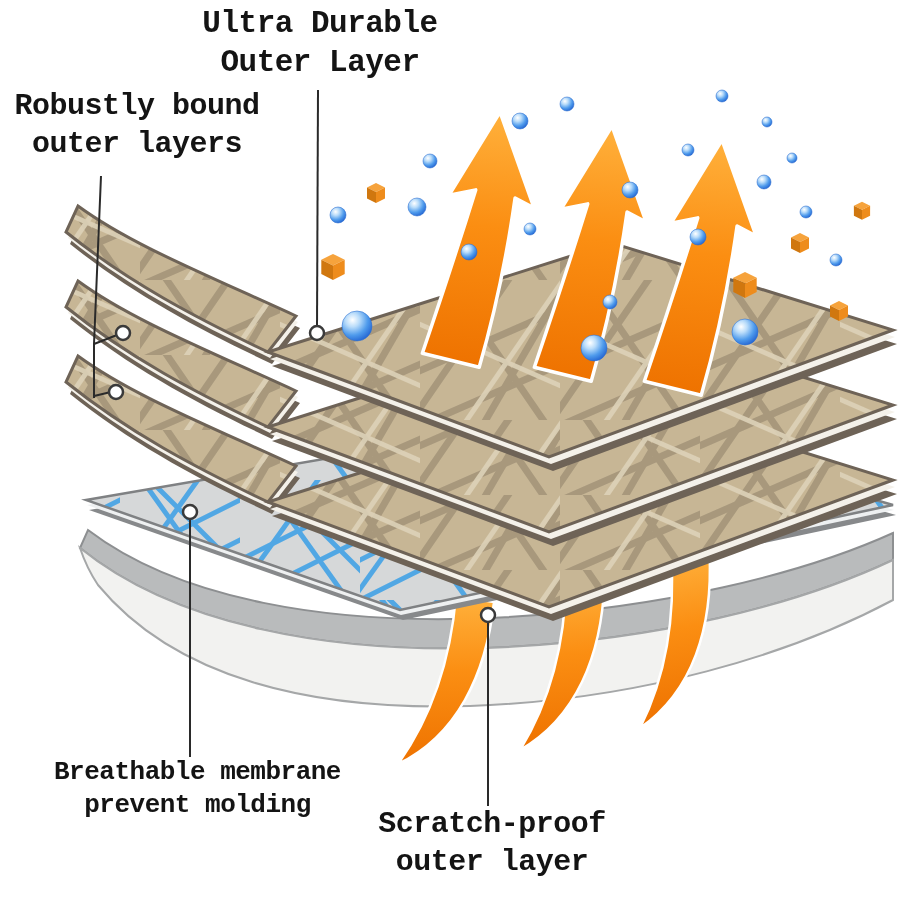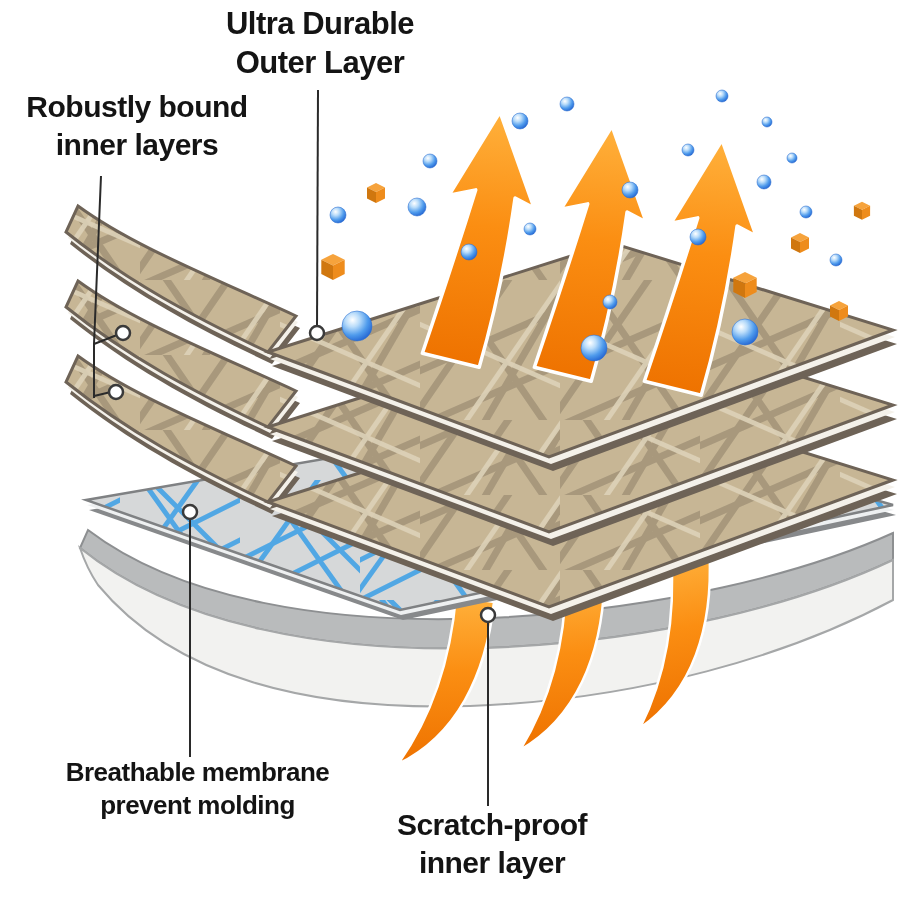--- a/index.html
+++ b/index.html
@@ -1,21 +1,21 @@
 <!DOCTYPE html>
 <html><head>
 <meta charset="utf-8">
 <style>
   html,body{margin:0;padding:0;background:#fff;}
   .stage{
     position:relative;
     width:916px;height:902px;
     background:#ffffff;
     overflow:hidden;
-    font-family:Liberation Sans, sans-serif;
+    font-family:Liberation Mono, monospace;
   }
   .stage svg{position:absolute;left:0;top:0;}
   .lbl{
     position:absolute;
     color:#141414;
     font-weight:800;
     text-align:center;
     white-space:pre-line;
     line-height:1.26;
     letter-spacing:-0.5px;
@@ -169,19 +169,19 @@
     <circle cx="123" cy="333" r="7"></circle>
     <circle cx="116" cy="392" r="7"></circle>
     <circle cx="190" cy="512" r="7"></circle>
     <circle cx="488" cy="615" r="7"></circle>
   </g>
 </svg>
 
   <div class="lbl lbl-outer">Ultra Durable
 Outer Layer</div>
   <div class="lbl lbl-robust">Robustly bound
-inner layers</div>
+outer layers</div>
   <div class="lbl lbl-membrane">Breathable membrane
 prevent molding</div>
   <div class="lbl lbl-inner">Scratch-proof
-inner layer</div>
+outer layer</div>
 
 </div>
 
 </body></html>

